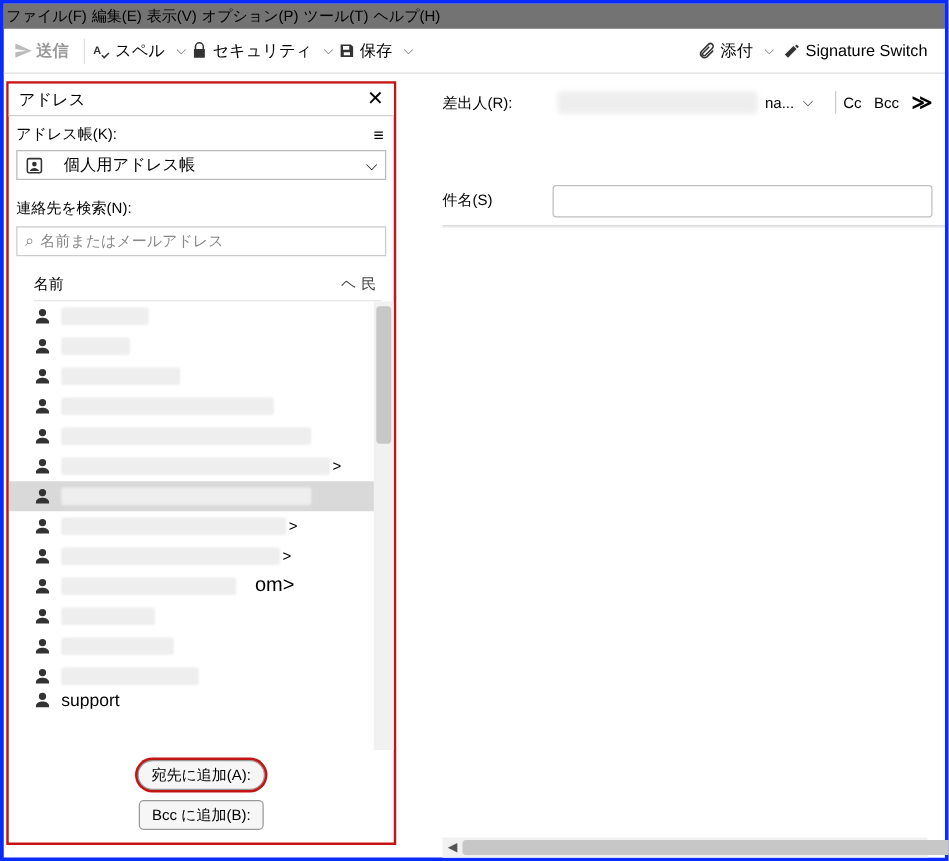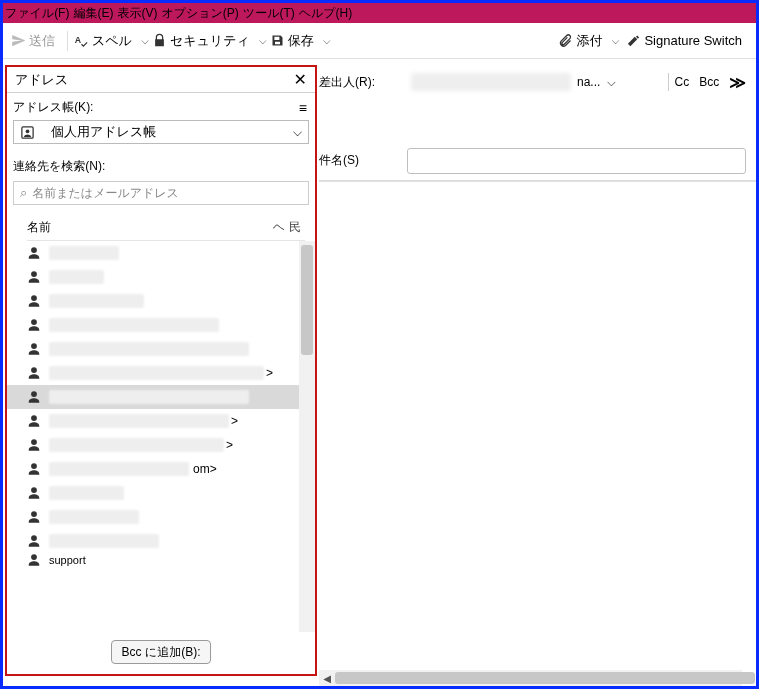--- a/index.html
+++ b/index.html
@@ -1,31 +1,31 @@
 <!DOCTYPE html>
 <html><head>
 <meta charset="utf-8">
 <style>
   * { box-sizing: border-box; font-family: "Meiryo", "Yu Gothic", sans-serif; }
   body { margin:0; padding:0; background:#fff; }
   .frame { width:759px; height:689px; border:3px solid #0a2bff; position:relative; background:#fff; }
 
   
-  .menubar { height:20px; background:#be185d; font-size:12px; display:flex; align-items:center; padding:0 2px; }
+  .menubar { height:20px; background:#737373; font-size:12px; display:flex; align-items:center; padding:0 2px; }
   .menubar span { margin-right:4px; cursor:default; }
 
   
   .toolbar { height:36px; display:flex; align-items:center; padding:0 8px; font-size:13px; border-bottom:1px solid #e0e0e0; }
   .tb-item { display:flex; align-items:center; gap:3px; margin-right:6px; }
   .tb-sep-drop { width:14px; text-align:center; font-size:10px; color:#666; }
   .tb-right { margin-left:auto; display:flex; align-items:center; }
-  .send-btn { color:#999; }
-
-  
-  .split { display:flex; height:calc(100% - 56px); }
+  .send-btn { color:#999;font-weight:bold; }
+
+  
+  .split { display:flex; height:calc(100% - 56px);gap:35px; }
 
   
   .left { width:312px; border:2px solid #c51414; margin:6px 2px 10px 2px; position:relative; background:#fff; display:flex; flex-direction:column; }
   .addr-title { height:26px; background:#fff; display:flex; align-items:center; padding:0 8px; font-size:13px; border-bottom:1px solid #d0d0d0; }
   .addr-close { margin-left:auto; font-size:16px; line-height:1; cursor:default; }
   .addr-row { padding:6px 8px 2px 6px; font-size:12px; display:flex; align-items:center; }
   .addr-row .hamb { margin-left:auto; font-size:14px; }
   .addr-book-select { margin:2px 6px 6px 6px; height:24px; border:1px solid #bbb; display:flex; align-items:center; padding:0 6px; font-size:13px; }
   .addr-book-select .chev { margin-left:auto; font-size:12px; }
   .addr-search { margin:4px 6px 2px 6px; height:24px; border:1px solid #ccc; display:flex; align-items:center; padding:0 6px; font-size:12px; color:#888; }
@@ -228,21 +228,21 @@
               <path d="M12 12a5 5 0 100-10 5 5 0 000 10zm0 2c-4 0-9 2-9 6v2h18v-2c0-4-5-6-9-6z"></path>
             </svg>
             <span class="redact" style="width:175px"></span>
             <span style="font-size:12px;margin-left:2px">&gt;</span>
           </div>
           <div class="contact-row">
             <svg class="person-icon person" viewBox="0 0 24 24">
               <path d="M12 12a5 5 0 100-10 5 5 0 000 10zm0 2c-4 0-9 2-9 6v2h18v-2c0-4-5-6-9-6z"></path>
             </svg>
             <span class="redact" style="width:140px"></span>
-            <span style="font-size:12px;margin-left:4px">om&gt;</span>
+            <span style="font-size:16px;margin-left:15px">om&gt;</span>
           </div>
           <div class="contact-row">
             <svg class="person-icon person" viewBox="0 0 24 24">
               <path d="M12 12a5 5 0 100-10 5 5 0 000 10zm0 2c-4 0-9 2-9 6v2h18v-2c0-4-5-6-9-6z"></path>
             </svg>
             <span class="redact" style="width:75px"></span>
           </div>
           <div class="contact-row">
             <svg class="person-icon person" viewBox="0 0 24 24">
               <path d="M12 12a5 5 0 100-10 5 5 0 000 10zm0 2c-4 0-9 2-9 6v2h18v-2c0-4-5-6-9-6z"></path>
@@ -252,25 +252,28 @@
           <div class="contact-row">
             <svg class="person-icon person" viewBox="0 0 24 24">
               <path d="M12 12a5 5 0 100-10 5 5 0 000 10zm0 2c-4 0-9 2-9 6v2h18v-2c0-4-5-6-9-6z"></path>
             </svg>
             <span class="redact" style="width:110px"></span>
           </div>
           <div class="contact-row" style="height: 14px; overflow: hidden;">
             <svg class="person-icon person" viewBox="0 0 24 24">
               <path d="M12 12a5 5 0 100-10 5 5 0 000 10zm0 2c-4 0-9 2-9 6v2h18v-2c0-4-5-6-9-6z"></path>
             </svg>
-            <span style="font-size:11px">support</span>
+            <span style="font-size:14px">support</span>
           </div>
         </div>
 
       <div class="btn-stack">
+        <div class="pill-btn hl-red">
+          <span>宛先に追加(A):</span>
+        </div>
         <div class="pill-btn">
           <span>Bcc に追加(B):</span>
         </div>
       </div>
     </div>
 
     <div class="right">
       <div class="comp-row">
         <div class="comp-label">差出人(R):</div>
         <div class="from-val">

